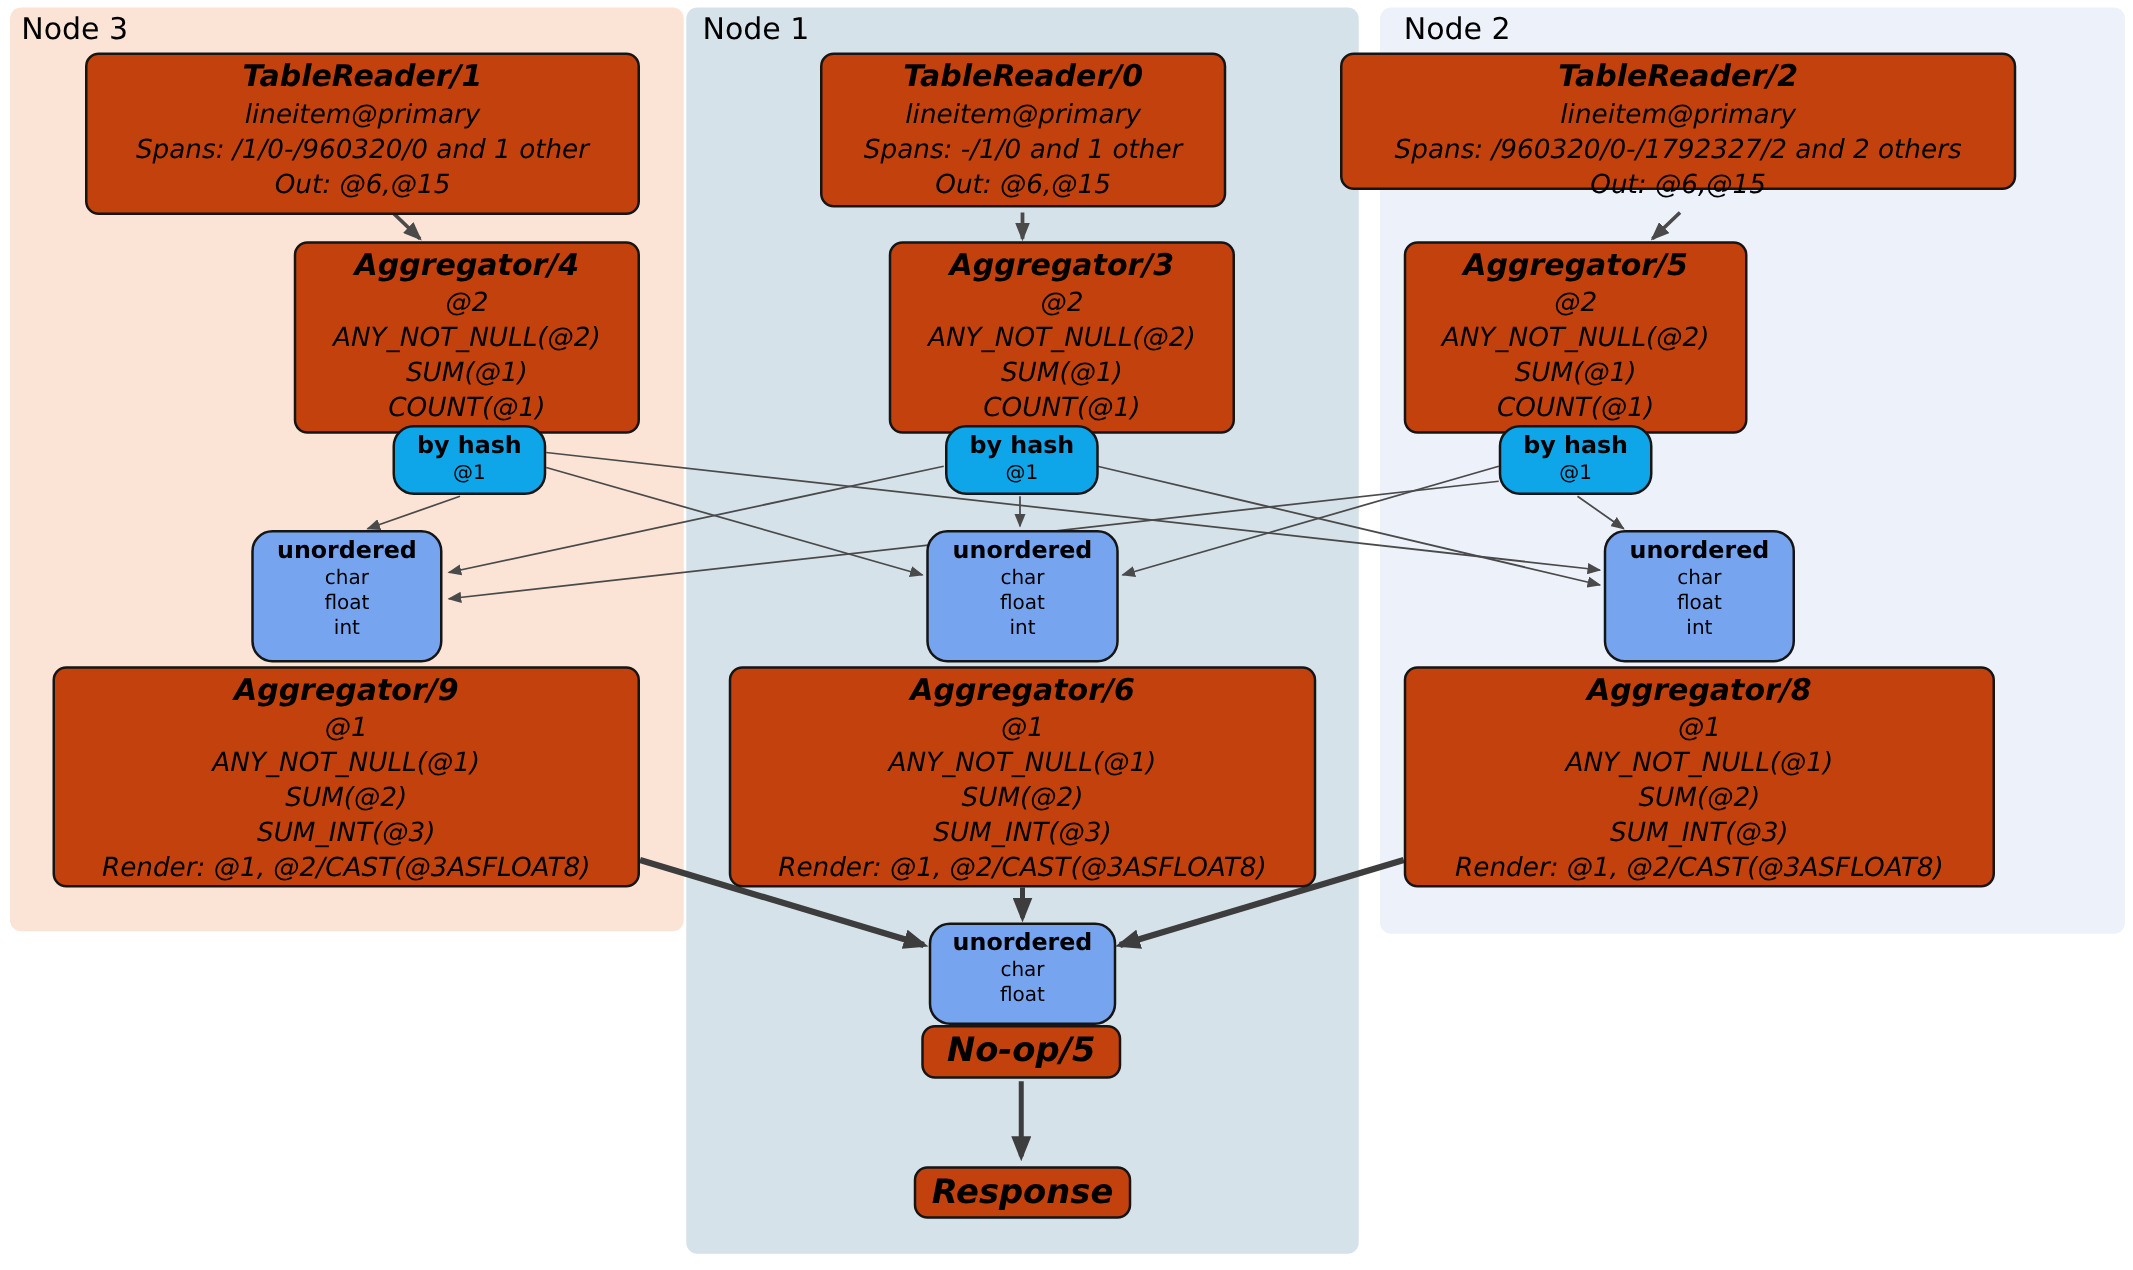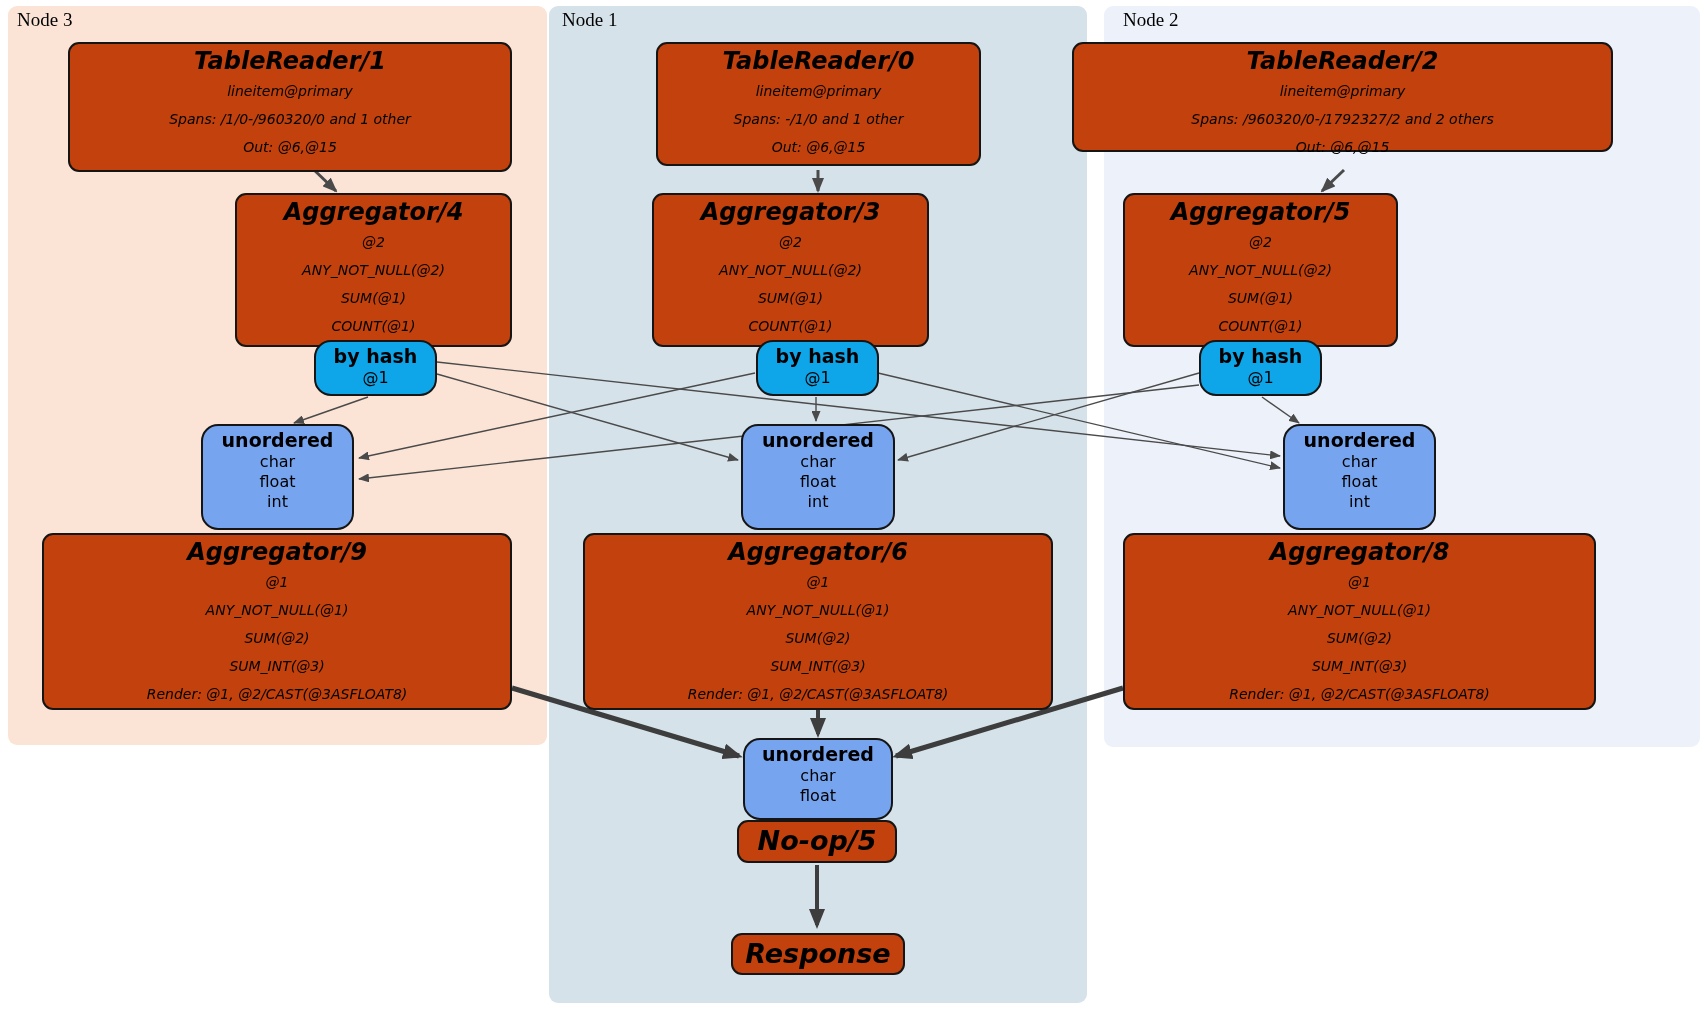--- a/index.html
+++ b/index.html
@@ -4,28 +4,28 @@
 <style>
   html,body{margin:0;padding:0;background:#ffffff;}
   #canvas{
     position:relative;width:1706px;height:1016px;overflow:hidden;
     font-family:"DejaVu Sans","Liberation Sans",sans-serif;color:#000;
   }
   .panel{position:absolute;border-radius:9px;z-index:0;}
   .panel-n3{background:#FBE4D5;}
   .panel-n1{background:#D6E2E9;}
   .panel-n2{background:#EDF1F9;}
-  .panel-label{position:absolute;font-size:19px;color:#000;z-index:3;font-family:Liberation Serif, serif;}
+  .panel-label{position:absolute;font-size:24px;color:#000;z-index:3;}
   #edges{position:absolute;left:0;top:0;z-index:1;}
   .pbox{
     position:absolute;background:#c2410c;border:2px solid #151515;border-radius:11px;
     box-sizing:border-box;text-align:center;white-space:nowrap;z-index:2;font-style:italic;
   }
   .ptitle{font-weight:bold;font-size:24px;line-height:31px;padding-top:2px;}
-  .pline{font-size:14px;line-height:28px;}
+  .pline{font-size:21px;line-height:28px;}
   .small{
     position:absolute;border:2px solid #151515;border-radius:17px;
     box-sizing:border-box;text-align:center;white-space:nowrap;z-index:2;
   }
   .router{background:#0ea5e9;}
   .sync{background:#77A4EF;}
   .stitle{font-weight:bold;font-size:19px;line-height:23px;padding-top:3px;}
   .sline{font-size:16px;line-height:20px;}
   .big-title{font-size:27px;line-height:38px;font-weight:bold;padding-top:0;}
 </style>
@@ -112,21 +112,21 @@
     <div class="pline">Render: @1, @2/CAST(@3ASFLOAT8)</div>
   </div>
 
   <div class="pbox" style="left:656px;top:42px;width:325px;height:124px">
     <div class="ptitle">TableReader/0</div>
     <div class="pline">lineitem@primary</div>
     <div class="pline">Spans: -/1/0 and 1 other</div>
     <div class="pline">Out: @6,@15</div>
   </div>
 
-  <div class="pbox" style="left:652px;top:193px;width:277px;height:154px">
+  <div class="pbox" style="left:711px;top:193px;width:277px;height:154px">
     <div class="ptitle">Aggregator/3</div>
     <div class="pline">@2</div>
     <div class="pline">ANY_NOT_NULL(@2)</div>
     <div class="pline">SUM(@1)</div>
     <div class="pline">COUNT(@1)</div>
   </div>
 
   <div class="small router" style="left:756px;top:340px;width:123px;height:56px">
     <div class="stitle">by hash</div>
     <div class="sline">@1</div>

